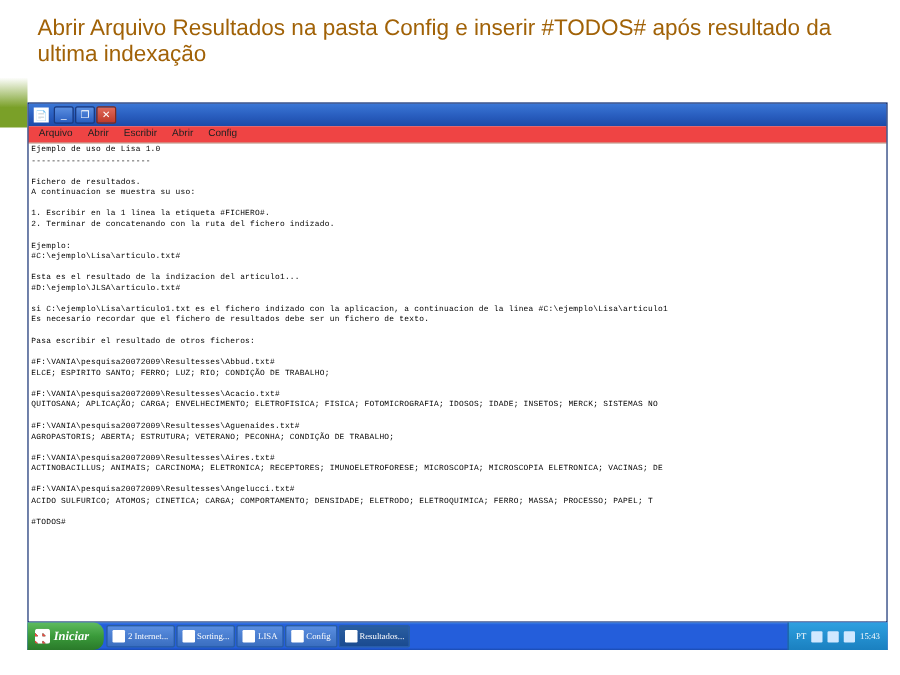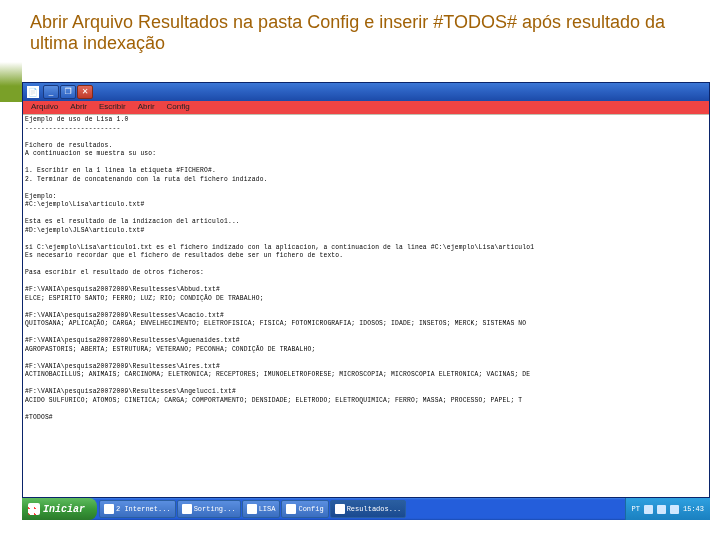--- a/index.html
+++ b/index.html
@@ -92,21 +92,21 @@
     overflow: hidden;
     letter-spacing: 0.2px;
   }
   .taskbar {
     position: absolute;
     left: 0; right: 0; bottom: 0;
     height: 22px;
     background: linear-gradient(to bottom, #3e81e6 0%, #245edb 8%, #245edb 92%, #1a4ab0 100%);
     display: flex;
     align-items: stretch;
-    font-family: Liberation Mono, monospace;
+    font-family: Liberation Serif, serif;
   }
   .startbtn {
     background: linear-gradient(to bottom, #5fbb5f 0%, #3a9a3a 50%, #2a7a2a 100%);
     color: #fff;
     font-size: 10px;
     font-weight: bold;
     font-style: italic;
     padding: 0 12px 0 6px;
     display: flex;
     align-items: center;

